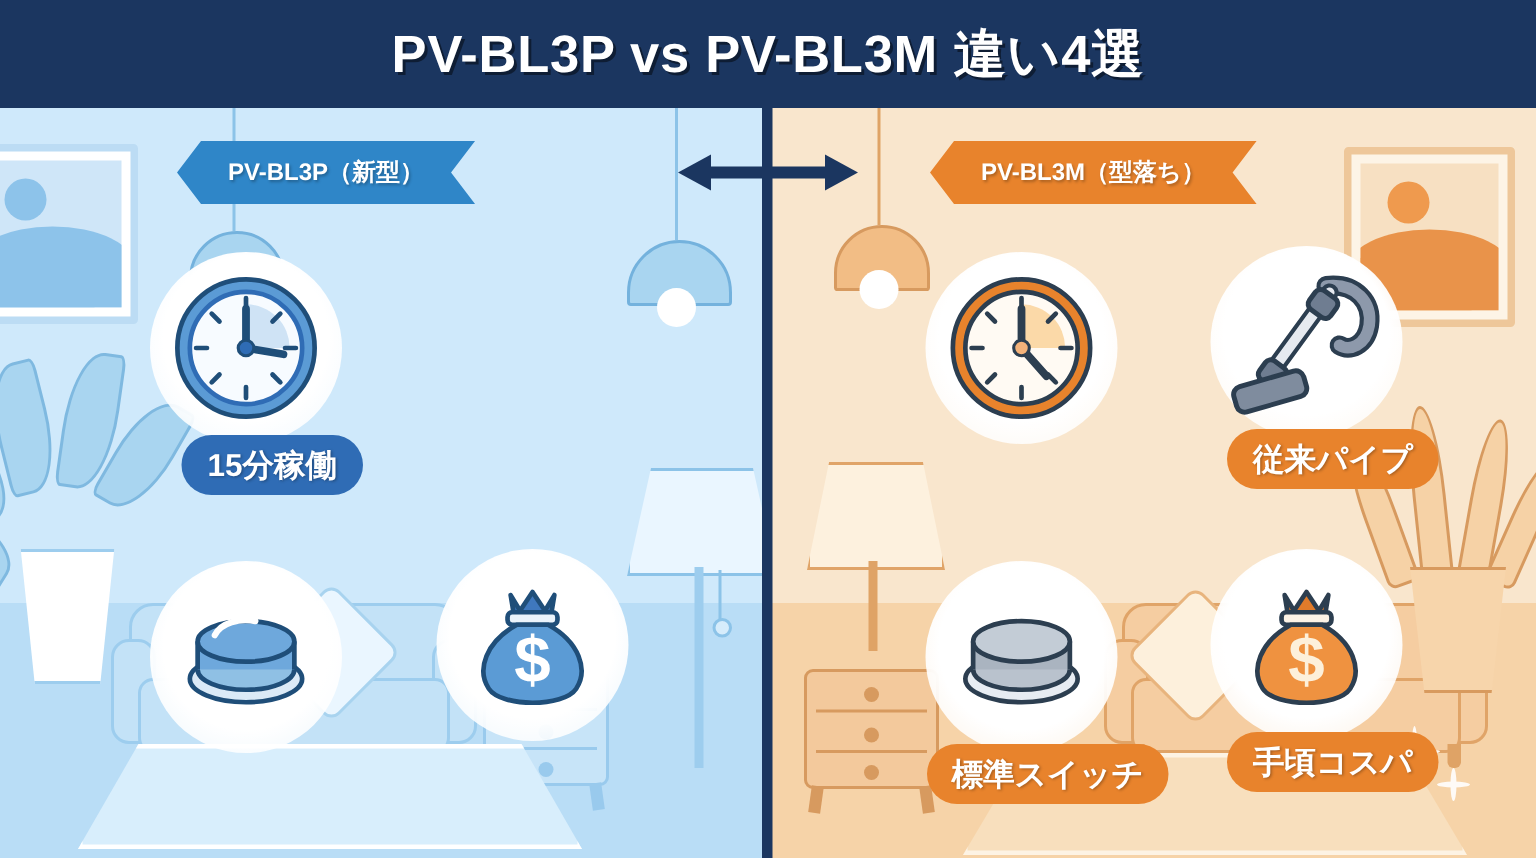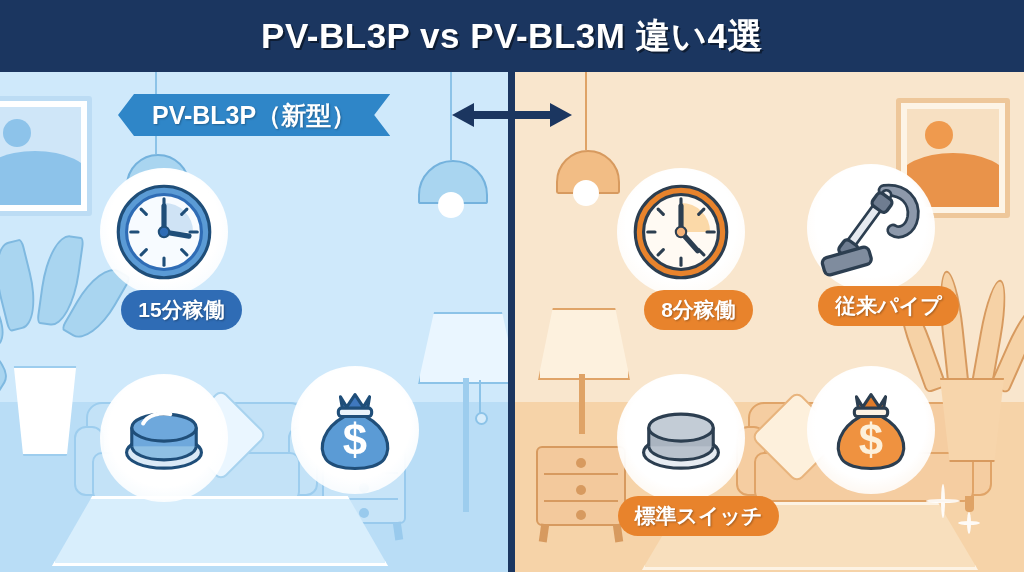--- a/index.html
+++ b/index.html
@@ -123,21 +123,21 @@
   .sparkle:after{top:50%;margin-top:-2px;left:0;height:4px;width:100%;border-radius:50%;}
 
   
   .ribbon{
     position:absolute;top:94px;height:42px;display:flex;align-items:center;justify-content:center;
     z-index:30;padding:0 34px;
     clip-path:polygon(0 0,100% 0,100% 100%,0 100%,5% 50%);
   }
   .ribbon.left-r{left:118px;background:#2f86c8;clip-path:polygon(16px 0,100% 0,calc(100% - 16px) 50%,100% 100%,16px 100%,0 50%);}
   .ribbon.right-r{left:620px;background:#e8832c;clip-path:polygon(16px 0,100% 0,calc(100% - 16px) 50%,100% 100%,16px 100%,0 50%);}
-  .ribbon .rtxt{color:#ffffff;font-size:25px;font-weight:bold;white-space:nowrap;text-shadow:1px 1px 2px rgba(0,0,0,.28);}
+  .ribbon .rtxt{color:#ffffff;font-size:16px;font-weight:bold;white-space:nowrap;text-shadow:1px 1px 2px rgba(0,0,0,.28);}
 
   
   .divider{position:absolute;left:508px;top:72px;width:7px;height:500px;background:#1b3660;z-index:35;}
   .arrow{position:absolute;left:452px;top:100px;width:120px;height:30px;z-index:36;}
 
   
   .cell{position:absolute;width:150px;z-index:25;display:flex;flex-direction:column;align-items:center;}
   .disc{
     width:128px;height:128px;border-radius:50%;
     background:radial-gradient(circle at 50% 45%,#ffffff 58%,rgba(255,255,255,.85) 76%,rgba(255,255,255,0) 86%);
@@ -334,20 +334,23 @@
         <div class="pot"></div>
       </div>
 
       <div class="rug" style="left:130px;top:430px;width:330px;height:62px;
            clip-path:polygon(12% 0,88% 0,100% 100%,0 100%);"></div>
 
       <div class="sparkle" style="left:414px;top:412px;"></div>
       <div class="sparkle" style="left:446px;top:440px;width:22px;height:22px;"></div>
     </div>
 
+    <div class="ribbon right-r" style="left:108px;top:22px;">
+      <span class="rtxt">PV-BL3M（型落ち）</span>
+    </div>
 
     <div class="cell" style="left:94px;top:96px;">
       <div class="disc">
         <svg width="104" height="104" viewBox="0 0 100 100">
           <circle cx="50" cy="50" r="44" fill="#e8832c" stroke="#2c3e50" stroke-width="3"></circle>
           <circle cx="50" cy="50" r="36" fill="#fffaf3" stroke="#2c3e50" stroke-width="3"></circle>
           <path d="M50 50 L78 50 A28 28 0 0 0 50 22 Z" fill="#fbd9a8"></path>
           <g stroke="#2c3e50" stroke-width="3" stroke-linecap="round">
             <line x1="50" y1="18" x2="50" y2="25"></line>
               <line x1="50" y1="75" x2="50" y2="82"></line>
@@ -356,21 +359,20 @@
             <line x1="28" y1="28" x2="33" y2="33"></line>
               <line x1="67" y1="67" x2="72" y2="72"></line>
             <line x1="72" y1="28" x2="67" y2="33"></line>
               <line x1="33" y1="67" x2="28" y2="72"></line>
           </g>
           <line x1="50" y1="50" x2="50" y2="25" stroke="#2c3e50" stroke-width="5" stroke-linecap="round"></line>
           <line x1="50" y1="50" x2="66" y2="68" stroke="#2c3e50" stroke-width="5" stroke-linecap="round"></line>
           <circle cx="50" cy="50" r="5" fill="#f3b27a" stroke="#2c3e50" stroke-width="2"></circle>
         </svg>
       </div>
-      <div class="pill orange">8分稼働</div>
     </div>
 
     <div class="cell" style="left:284px;top:92px;">
       <div class="disc">
         <svg width="110" height="110" viewBox="0 0 100 100">
           <path d="M62 16 C80 14 90 26 88 40 C86 52 76 56 70 52" fill="none" stroke="#2c3e50" stroke-width="12" stroke-linecap="round"></path>
           <path d="M62 16 C80 14 90 26 88 40 C86 52 76 56 70 52" fill="none" stroke="#8d99ab" stroke-width="7" stroke-linecap="round"></path>
           <line x1="26" y1="72" x2="64" y2="20" stroke="#2c3e50" stroke-width="11" stroke-linecap="round"></line>
           <line x1="26" y1="72" x2="64" y2="20" stroke="#e6eaf0" stroke-width="6" stroke-linecap="round"></line>
           <rect x="52" y="20" width="16" height="14" rx="4" transform="rotate(36 60 27)" fill="#6f7d91" stroke="#2c3e50" stroke-width="3"></rect>
@@ -397,20 +399,21 @@
 
     <div class="cell" style="left:284px;top:294px;">
       <div class="disc">
         <svg width="104" height="104" viewBox="0 0 100 100">
           <path d="M36 18 L42 28 L50 16 L58 28 L64 18 L62 30 L38 30 Z" fill="#e07b2a" stroke="#2c3e50" stroke-width="3" stroke-linejoin="round"></path>
           <rect x="34" y="29" width="32" height="8" rx="3" fill="#fdf3e6" stroke="#2c3e50" stroke-width="3"></rect>
           <path d="M40 37 C20 48 14 66 22 78 C30 90 70 90 78 78 C86 66 80 48 60 37 Z" fill="#ef9240" stroke="#2c3e50" stroke-width="3"></path>
           <text x="50" y="74" font-family="'Liberation Sans',sans-serif" font-size="42" font-weight="bold" fill="#fdf0da" text-anchor="middle">$</text>
         </svg>
       </div>
+      <div class="pill orange">手頃コスパ</div>
     </div>
   </div>
 
   <div class="divider"></div>
   <div class="arrow">
     <svg width="120" height="30" viewBox="0 0 120 30">
       <rect x="16" y="11" width="88" height="8" fill="#1b3660"></rect>
       <path d="M0 15 L22 3 L22 27 Z" fill="#1b3660"></path>
       <path d="M120 15 L98 3 L98 27 Z" fill="#1b3660"></path>
     </svg>

